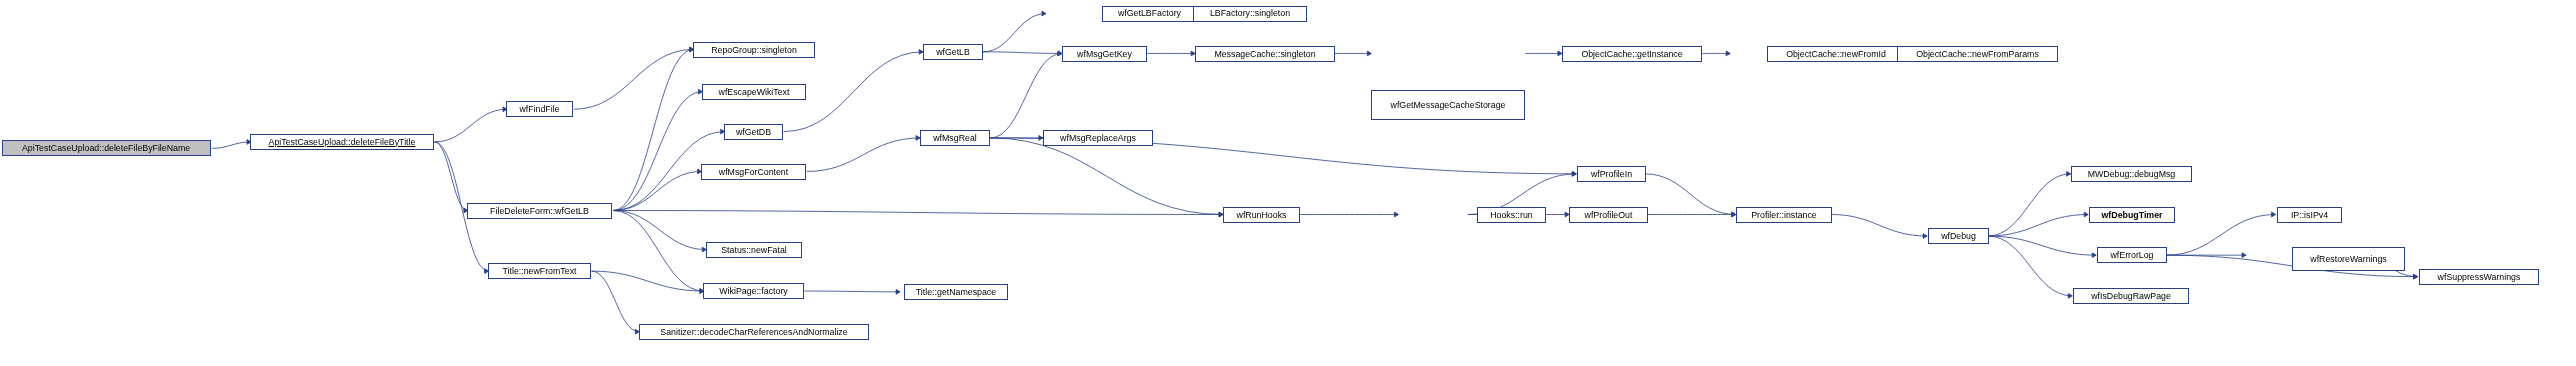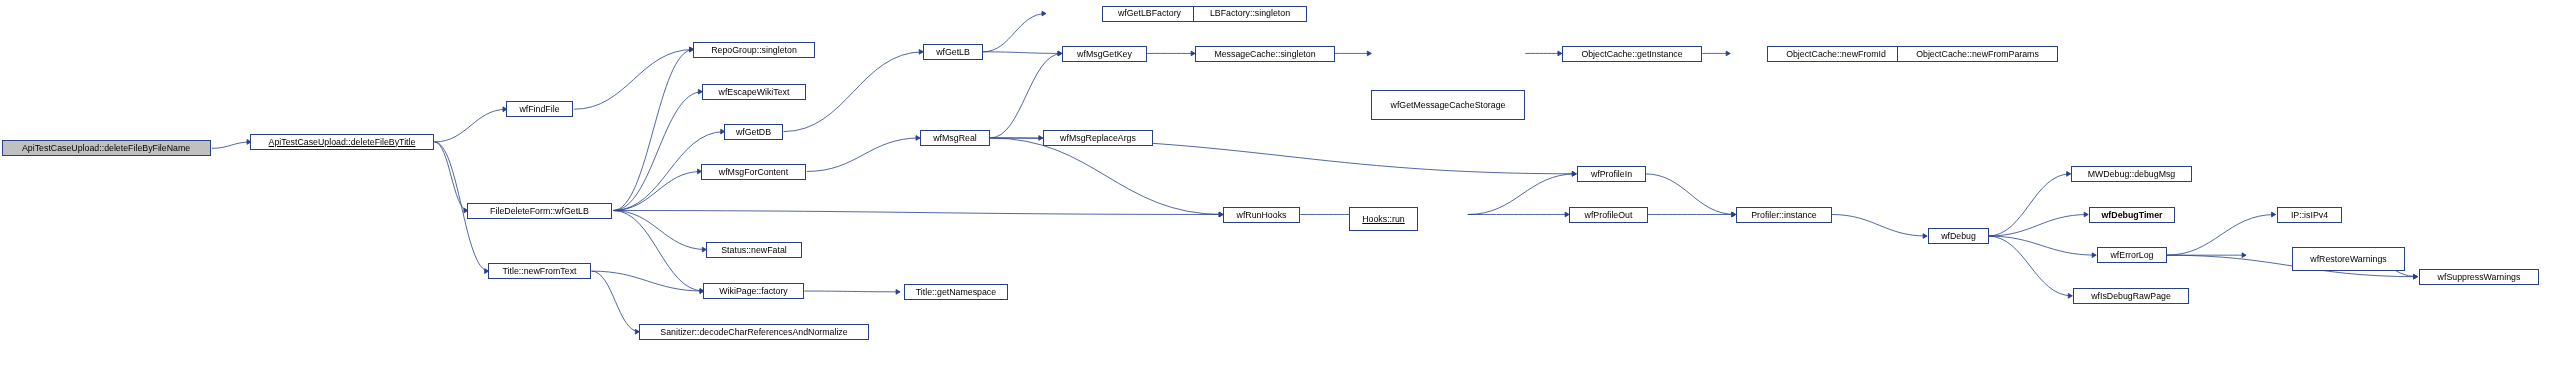--- a/index.html
+++ b/index.html
@@ -124,21 +124,21 @@
       <div class="node" style="left: 1043px; top: 130px; width: 110px; height: 16px;">wfMsgReplaceArgs</div>
       <div class="node" style="left: 904px; top: 284px; width: 104px; height: 16px;">Title::getNamespace</div>
       <div class="node" style="left: 1102px; top: 5.6px; width: 95px; height: 16px;">wfGetLBFactory</div>
       <div class="node" style="left: 1193px; top: 5.6px; width: 114px; height: 16px;">LBFactory::singleton</div>
       <div class="node" style="left: 1195px; top: 46px; width: 140px; height: 16px;">MessageCache::singleton</div>
       <div class="node" style="left: 1371px; top: 46px; width: 154px; height: 30px; margin-top: 44px;">wfGetMessageCacheStorage</div>
       <div class="node" style="left: 1562px; top: 46px; width: 140px; height: 16px;">ObjectCache::getInstance</div>
       <div class="node" style="left: 1731px; top: 46px; width: 138px; height: 16px; margin-left: 36px;">ObjectCache::newFromId</div>
       <div class="node" style="left: 1897px; top: 46px; width: 161px; height: 16px;">ObjectCache::newFromParams</div>
       <div class="node" style="left: 1223px; top: 207px; width: 77px; height: 16px;">wfRunHooks</div>
-      <div class="node" style="left: 1349px; top: 207px; width: 69px; height: 24px; text-decoration: underline;">Hooks::run</div>
+      <div class="node" style="left: 1477px; top: 207px; width: 69px; height: 16px;">Hooks::run</div>
       <div class="node" style="left: 1577px; top: 166px; width: 69px; height: 16px;">wfProfileIn</div>
       <div class="node" style="left: 1569px; top: 207px; width: 79px; height: 16px;">wfProfileOut</div>
       <div class="node" style="left: 1736px; top: 207px; width: 96px; height: 16px;">Profiler::instance</div>
       <div class="node" style="left: 1928px; top: 228px; width: 61px; height: 16px;">wfDebug</div>
       <div class="node" style="left: 2071px; top: 166px; width: 121px; height: 16px;">MWDebug::debugMsg</div>
       <div class="node" style="left: 2089px; top: 207px; width: 86px; height: 16px; font-weight: bold;">wfDebugTimer</div>
       <div class="node" style="left: 2097px; top: 247px; width: 70px; height: 16px;">wfErrorLog</div>
       <div class="node" style="left: 2073px; top: 288px; width: 116px; height: 16px;">wfIsDebugRawPage</div>
       <div class="node" style="left: 2277px; top: 207px; width: 65px; height: 16px;">IP::isIPv4</div>
       <div class="node" style="left: 2247px; top: 247px; width: 113px; height: 24px; margin-left: 45px;">wfRestoreWarnings</div>

